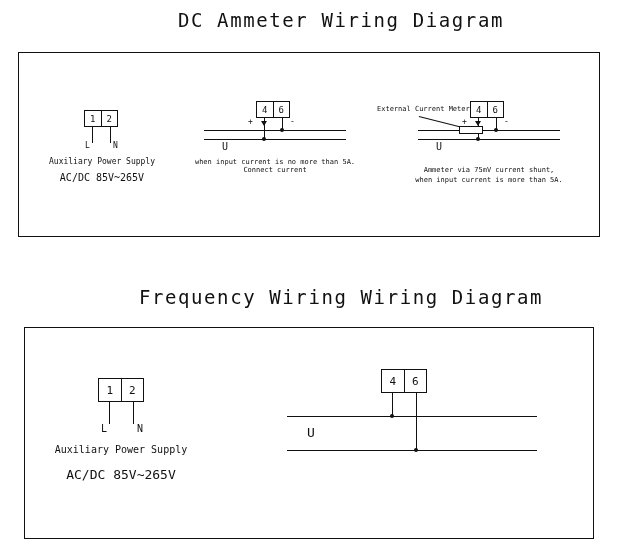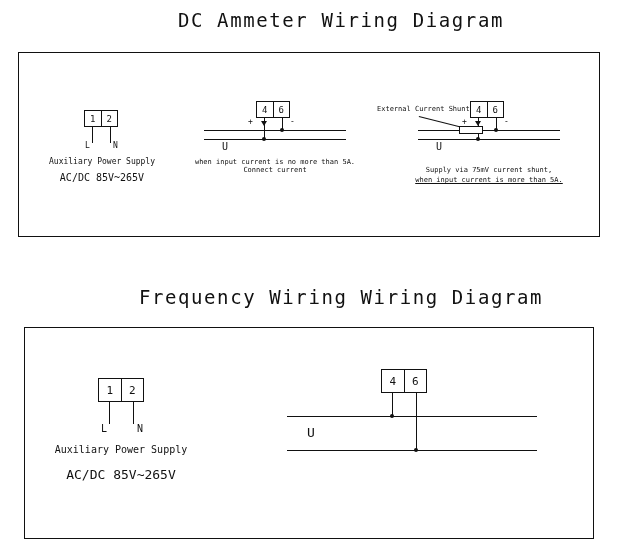--- a/index.html
+++ b/index.html
@@ -168,34 +168,34 @@
       <div class="terminal-block" style="left:451px; top:48px; width:34px; height:17px;">
         <div class="terminal-cell">4</div>
         <div class="terminal-cell">6</div>
       </div>
       <div class="wire-v" style="left:459px; top:65px; height:21px;"></div>
       <div class="wire-v" style="left:477px; top:65px; height:12px;"></div>
       <div class="arrow-down" style="left:456px; top:68px;"></div>
 
       <div class="shunt-box" style="left:440px; top:73px; width:24px; height:8px;"></div>
       <div class="diag-line" style="left:400px; top:63px; width:42px; transform:rotate(14deg);"></div>
-      <div class="lbl lbl-xs" style="left:358px; top:52px;">External Current Shunt</div>
+      <div class="lbl lbl-xs" style="left:358px; top:52px;">External Current Meter</div>
 
       <div class="wire-h" style="left:399px; top:77px; width:41px;"></div>
       <div class="wire-h" style="left:464px; top:77px; width:77px;"></div>
       <div class="wire-h" style="left:399px; top:86px; width:142px;"></div>
       <div class="dot" style="left:475px; top:75px;"></div>
       <div class="dot" style="left:457px; top:84px;"></div>
 
       <div class="lbl lbl-sm" style="left:443px; top:64px;">+</div>
       <div class="lbl lbl-sm" style="left:485px; top:64px;">-</div>
       <div class="lbl lbl-md" style="left:417px; top:88px;">U</div>
 
-      <div class="lbl lbl-xs center" style="left:374px; top:113px; width:192px;">Supply via 75mV current shunt,</div>
-      <div class="lbl lbl-xs center" style="left:374px; top:123px; width:192px;text-decoration:underline;">when input current is more than 5A.</div>
+      <div class="lbl lbl-xs center" style="left:374px; top:113px; width:192px;">Ammeter via 75mV current shunt,</div>
+      <div class="lbl lbl-xs center" style="left:374px; top:123px; width:192px;">when input current is more than 5A.</div>
     </div>
 
   </div>
 
   <div class="diagram-title" id="title-2">Frequency Wiring Wiring Diagram</div>
 
   <div class="panel" id="panel-2">
 
     <div>
       <div class="terminal-block" style="left:73px; top:50px; width:46px; height:24px;">

